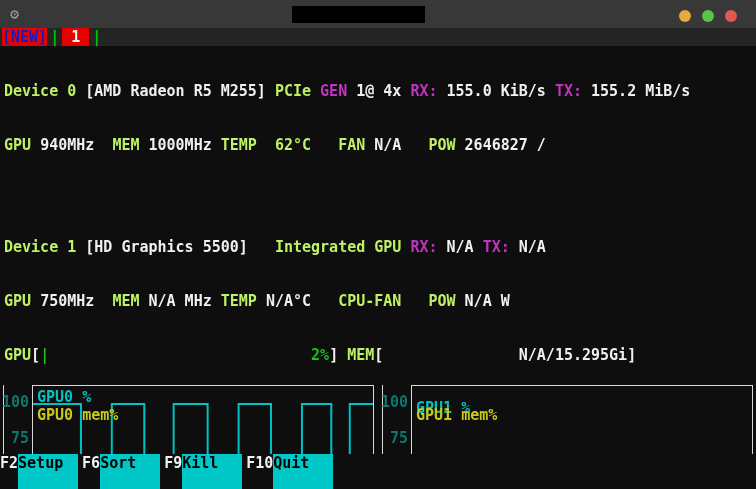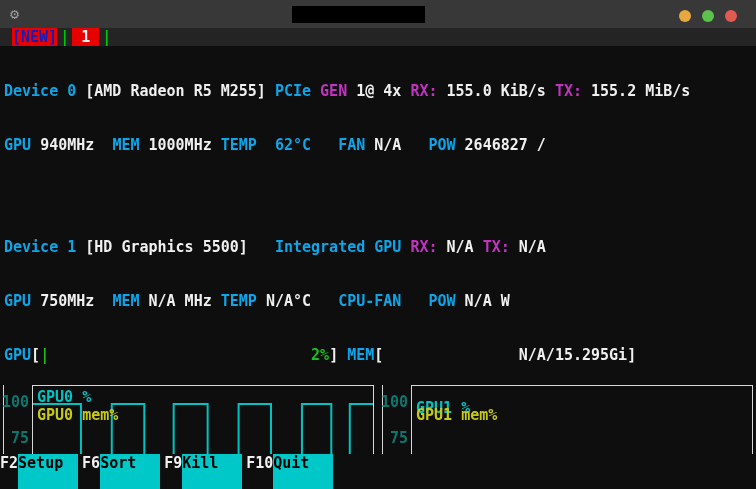--- a/index.html
+++ b/index.html
@@ -1,29 +1,29 @@
 <!DOCTYPE html>
 <html><head>
 <meta charset="utf-8">
 <style>
   * { margin:0; padding:0; box-sizing:border-box; }
   html,body { width:756px; height:489px; overflow:hidden; background:#0e0e0e;
     font-family:"DejaVu Sans Mono", monospace; font-weight:700; font-size:15px; line-height:18px; }
-  .w { color:#f0f0f0; } .c { color:#0ea5e9; } .m { color:#c233c2; }
+  .w { color:#f0f0f0; } .c { color:#bef264; } .m { color:#c233c2; }
   .g { color:#17c117; }
 
   
   .titlebar { position:relative; height:28px; background:#383838; }
   .gear { position:absolute; left:10px; top:4px; color:#9c9c9c; font-size:15px; line-height:20px; }
   .title-redact { position:absolute; left:292px; top:6px; width:133px; height:17px; background:#000; }
   .winbtn { position:absolute; top:10px; width:12px; height:12px; border-radius:50%; }
 
   
   .tabbar { height:18px; background:#242424; padding-left:2px; white-space:pre; }
-  .tab-new { background:#e60000; color:#1c1cb4;margin-left:10px; }
+  .tab-new { background:#e60000; color:#1c1cb4; }
   .tab-num { background:#e60000; color:#f0f0f0; }
   .tab-sep { color:#00c800; margin:0 3px; }
 
   
   .term { padding-left:4px; white-space:pre; }
   .line { height:18px; white-space:pre; }
   .line.blank { height:12px; }
 
   
   .charts { display:flex; gap:8px; padding:0 3px; margin-top:3px; height:178px; }

